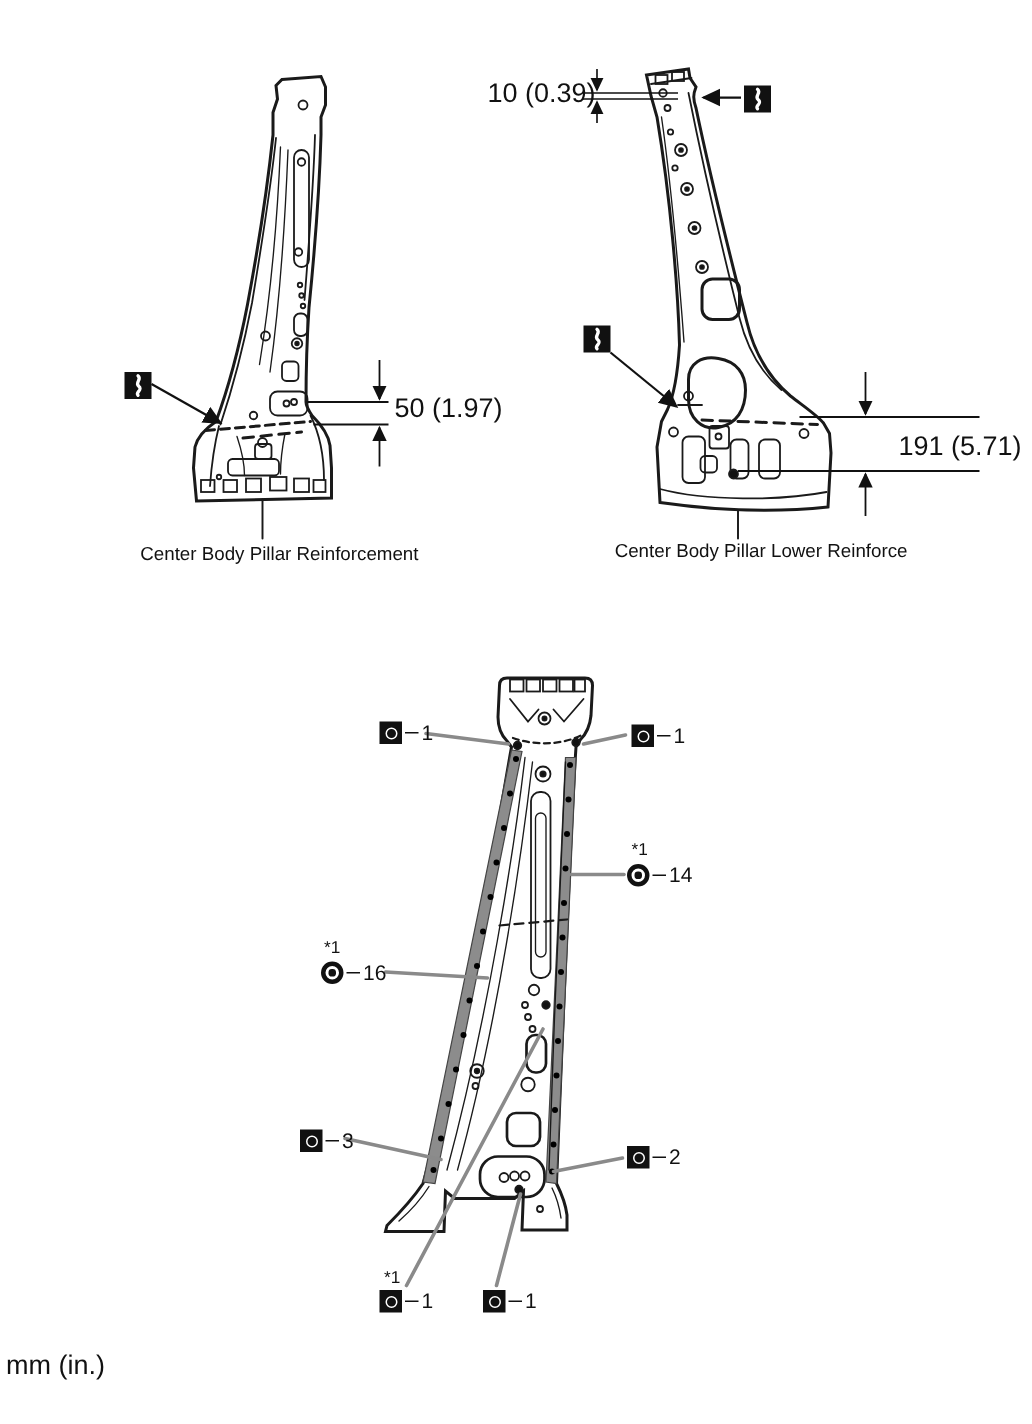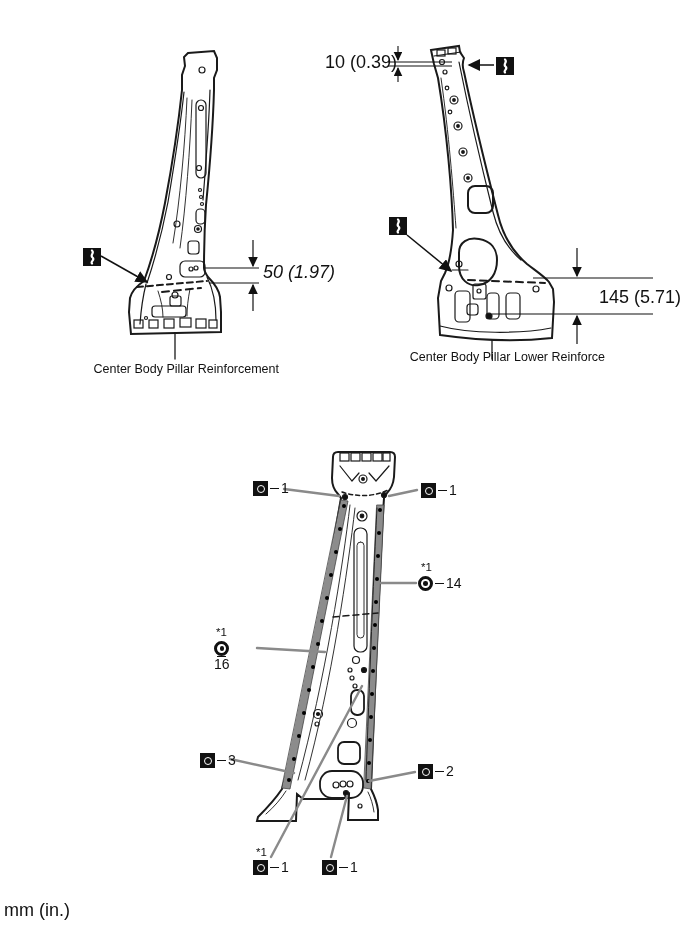--- a/index.html
+++ b/index.html
@@ -232,26 +232,26 @@
     <svg viewBox="0 0 18 18">
         <path d="M9,2.5 C12,5 6.5,7 9.5,9.5 C12.5,12 7,13.5 9,15.5" stroke="#fff" stroke-width="2.2" fill="none" stroke-linecap="round"></path>
       </svg>
   </div>
   <div class="saw" style="left:389px;top:217px;">
     <svg viewBox="0 0 18 18">
         <path d="M9,2.5 C12,5 6.5,7 9.5,9.5 C12.5,12 7,13.5 9,15.5" stroke="#fff" stroke-width="2.2" fill="none" stroke-linecap="round"></path>
       </svg>
   </div>
 
-  <div class="txt" style="left:263px;top:265px;font-style:italic;">50 (1.97)</div>
+  <div class="txt" style="left:263px;top:265px;">50 (1.97)</div>
   <div class="txt" style="left:325px;top:55px;width:58px;text-align:right;">10 (0.39)</div>
-  <div class="txt" style="left:599px;top:290px;">145 (5.71)</div>
+  <div class="txt" style="left:599px;top:290px;">191 (5.71)</div>
 
   <div class="caption" style="left:59px;top:362px;width:220px;">Center Body Pillar Reinforcement</div>
-  <div class="caption" style="left:375px;top:350px;width:230px;">Center Body Pillar Lower Reinforce</div>
+  <div class="caption" style="left:375px;top:360px;width:230px;">Center Body Pillar Lower Reinforce</div>
 
   <div class="wa" style="left:253px;top:481px;">
     <span class="sq">
         <span class="ring"></span>
       </span>
     <span class="dash"></span>
     <span class="num">1</span>
   </div>
 
   <div class="wa" style="left:421px;top:483px;">
@@ -265,21 +265,21 @@
   <div class="note" style="left:421px;top:561px;">*1</div>
   <div class="wa" style="left:418px;top:576px;justify-content:flex-end;">
     <span class="cir">
         <span class="dot"></span>
       </span>
     <span class="dash"></span>
     <span class="num">14</span>
   </div>
 
   <div class="note" style="left:216px;top:626px;">*1</div>
-  <div class="wa" style="left:214px;top:641px;flex-direction:column;">
+  <div class="wa" style="left:214px;top:641px;">
     <span class="cir">
         <span class="dot"></span>
       </span>
     <span class="dash"></span>
     <span class="num">16</span>
   </div>
 
   <div class="wa" style="left:200px;top:753px;">
     <span class="sq">
         <span class="ring"></span>

